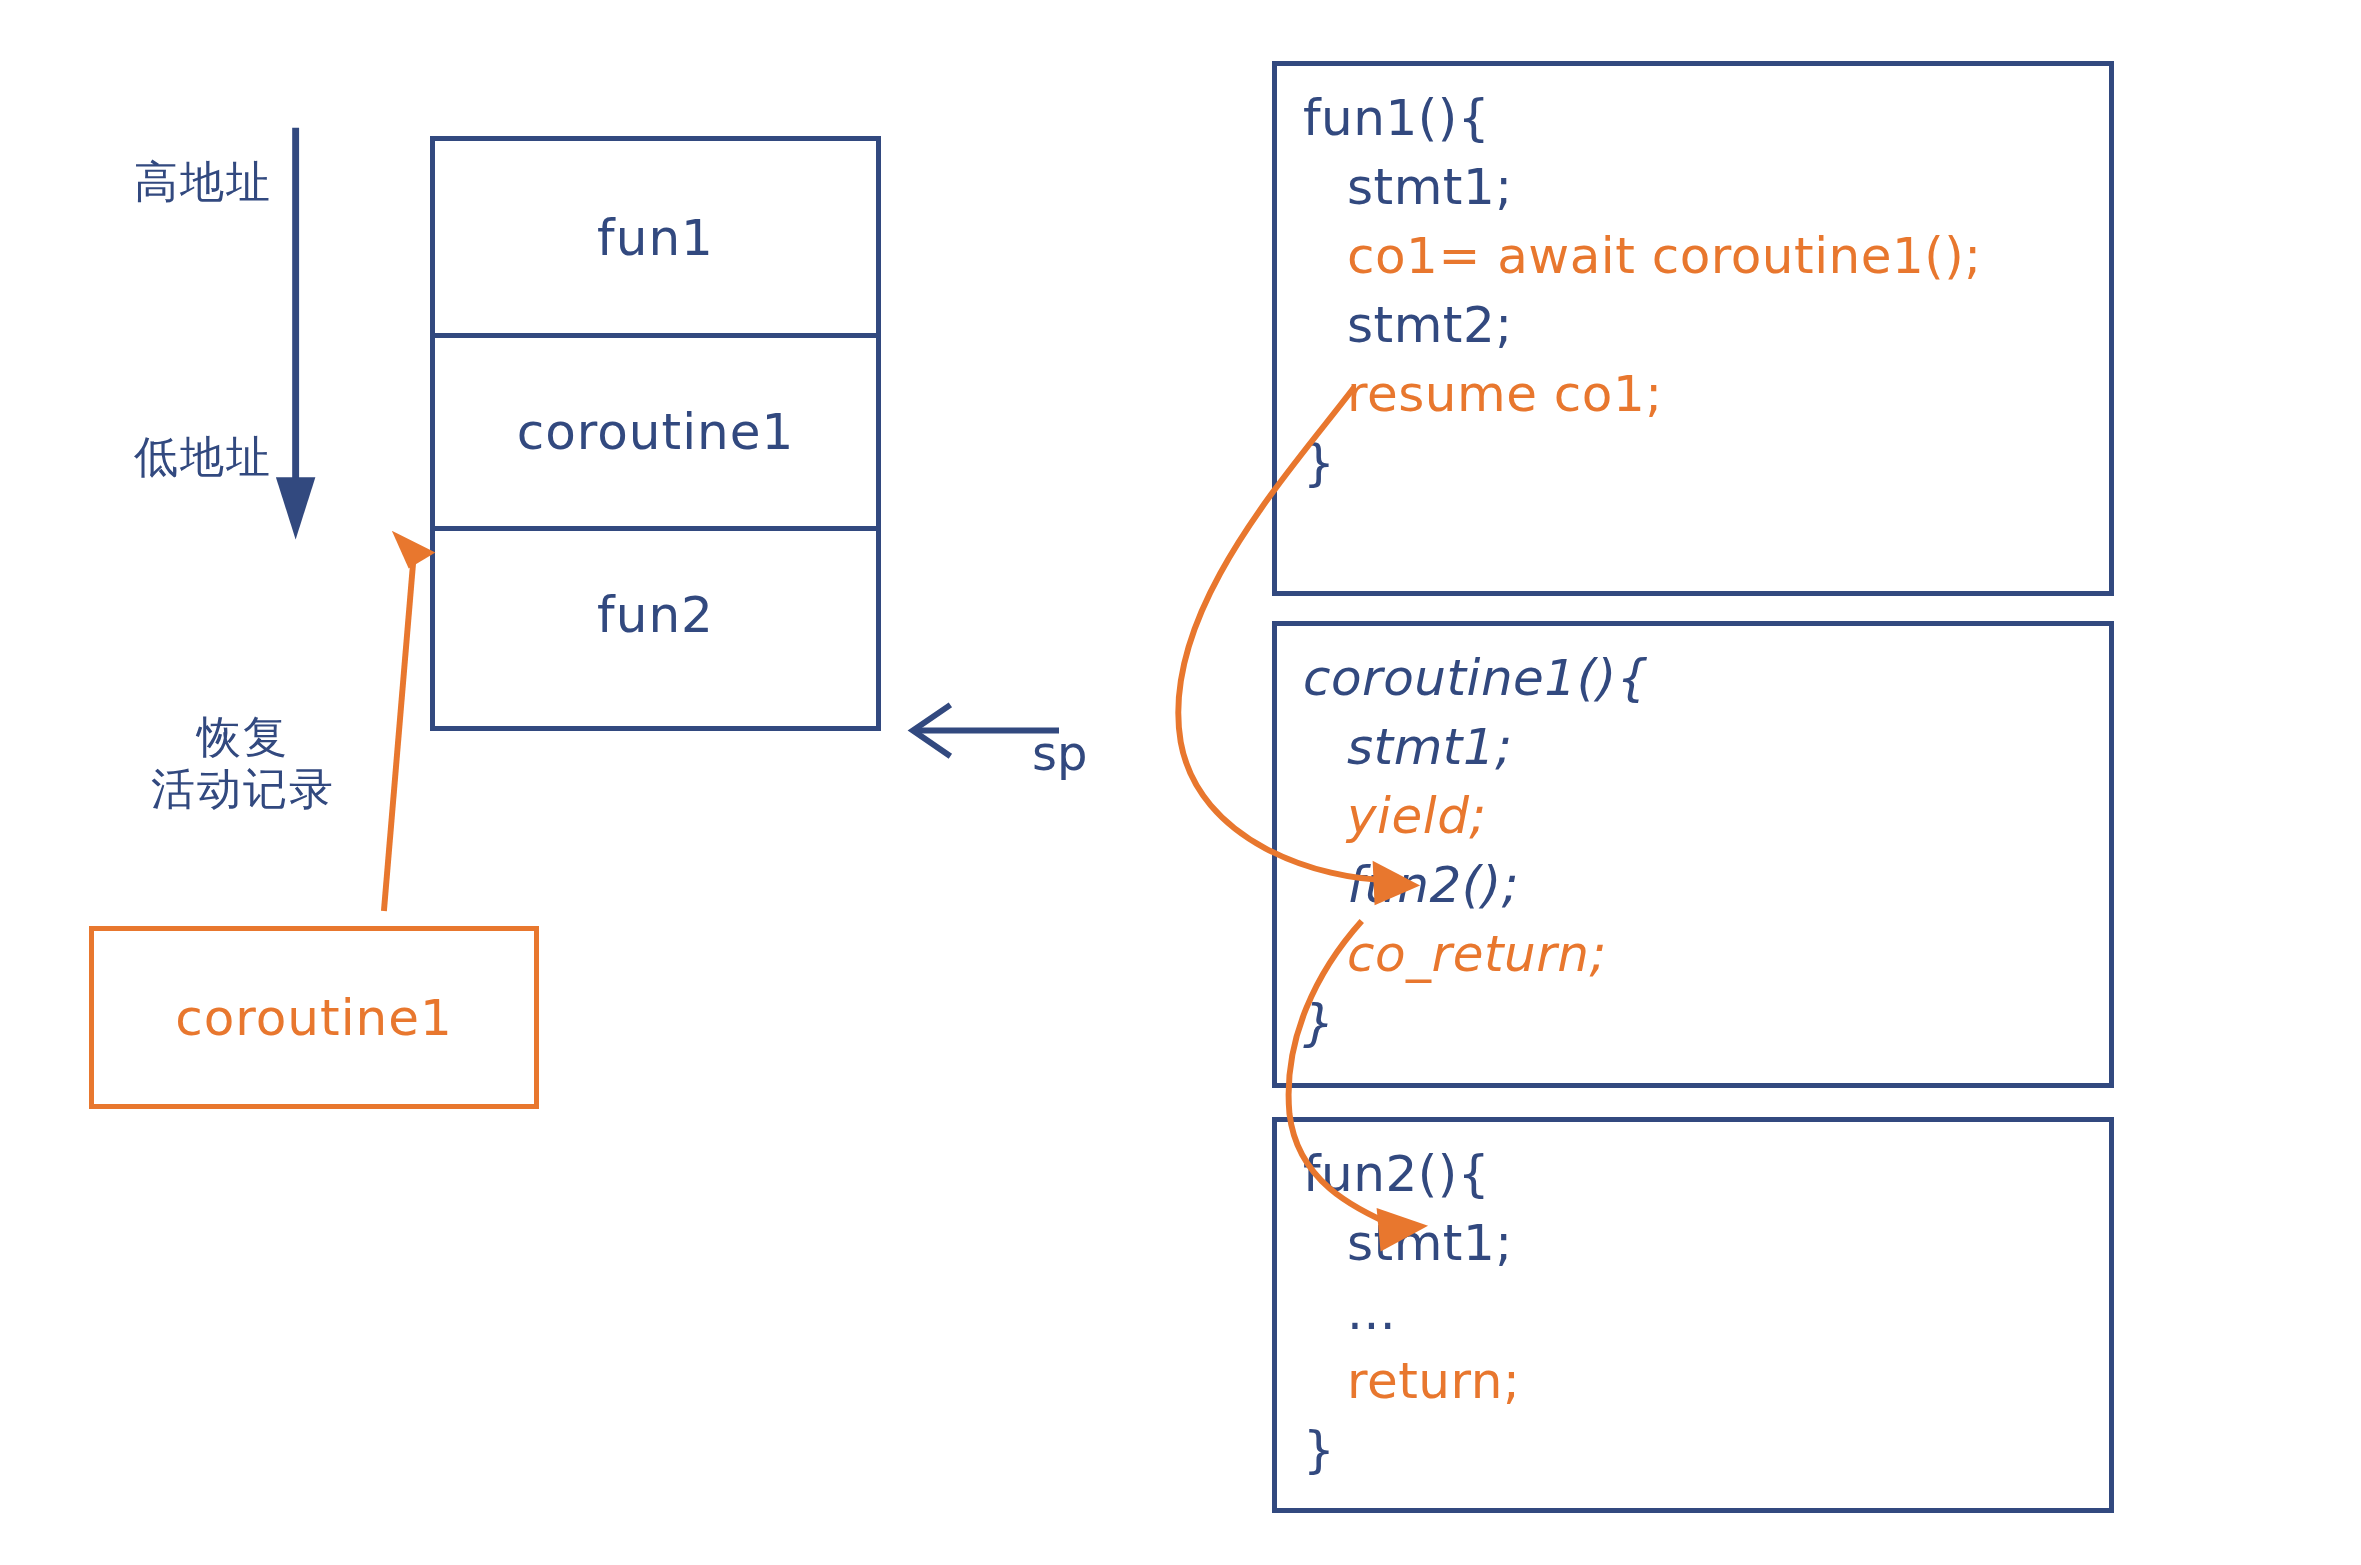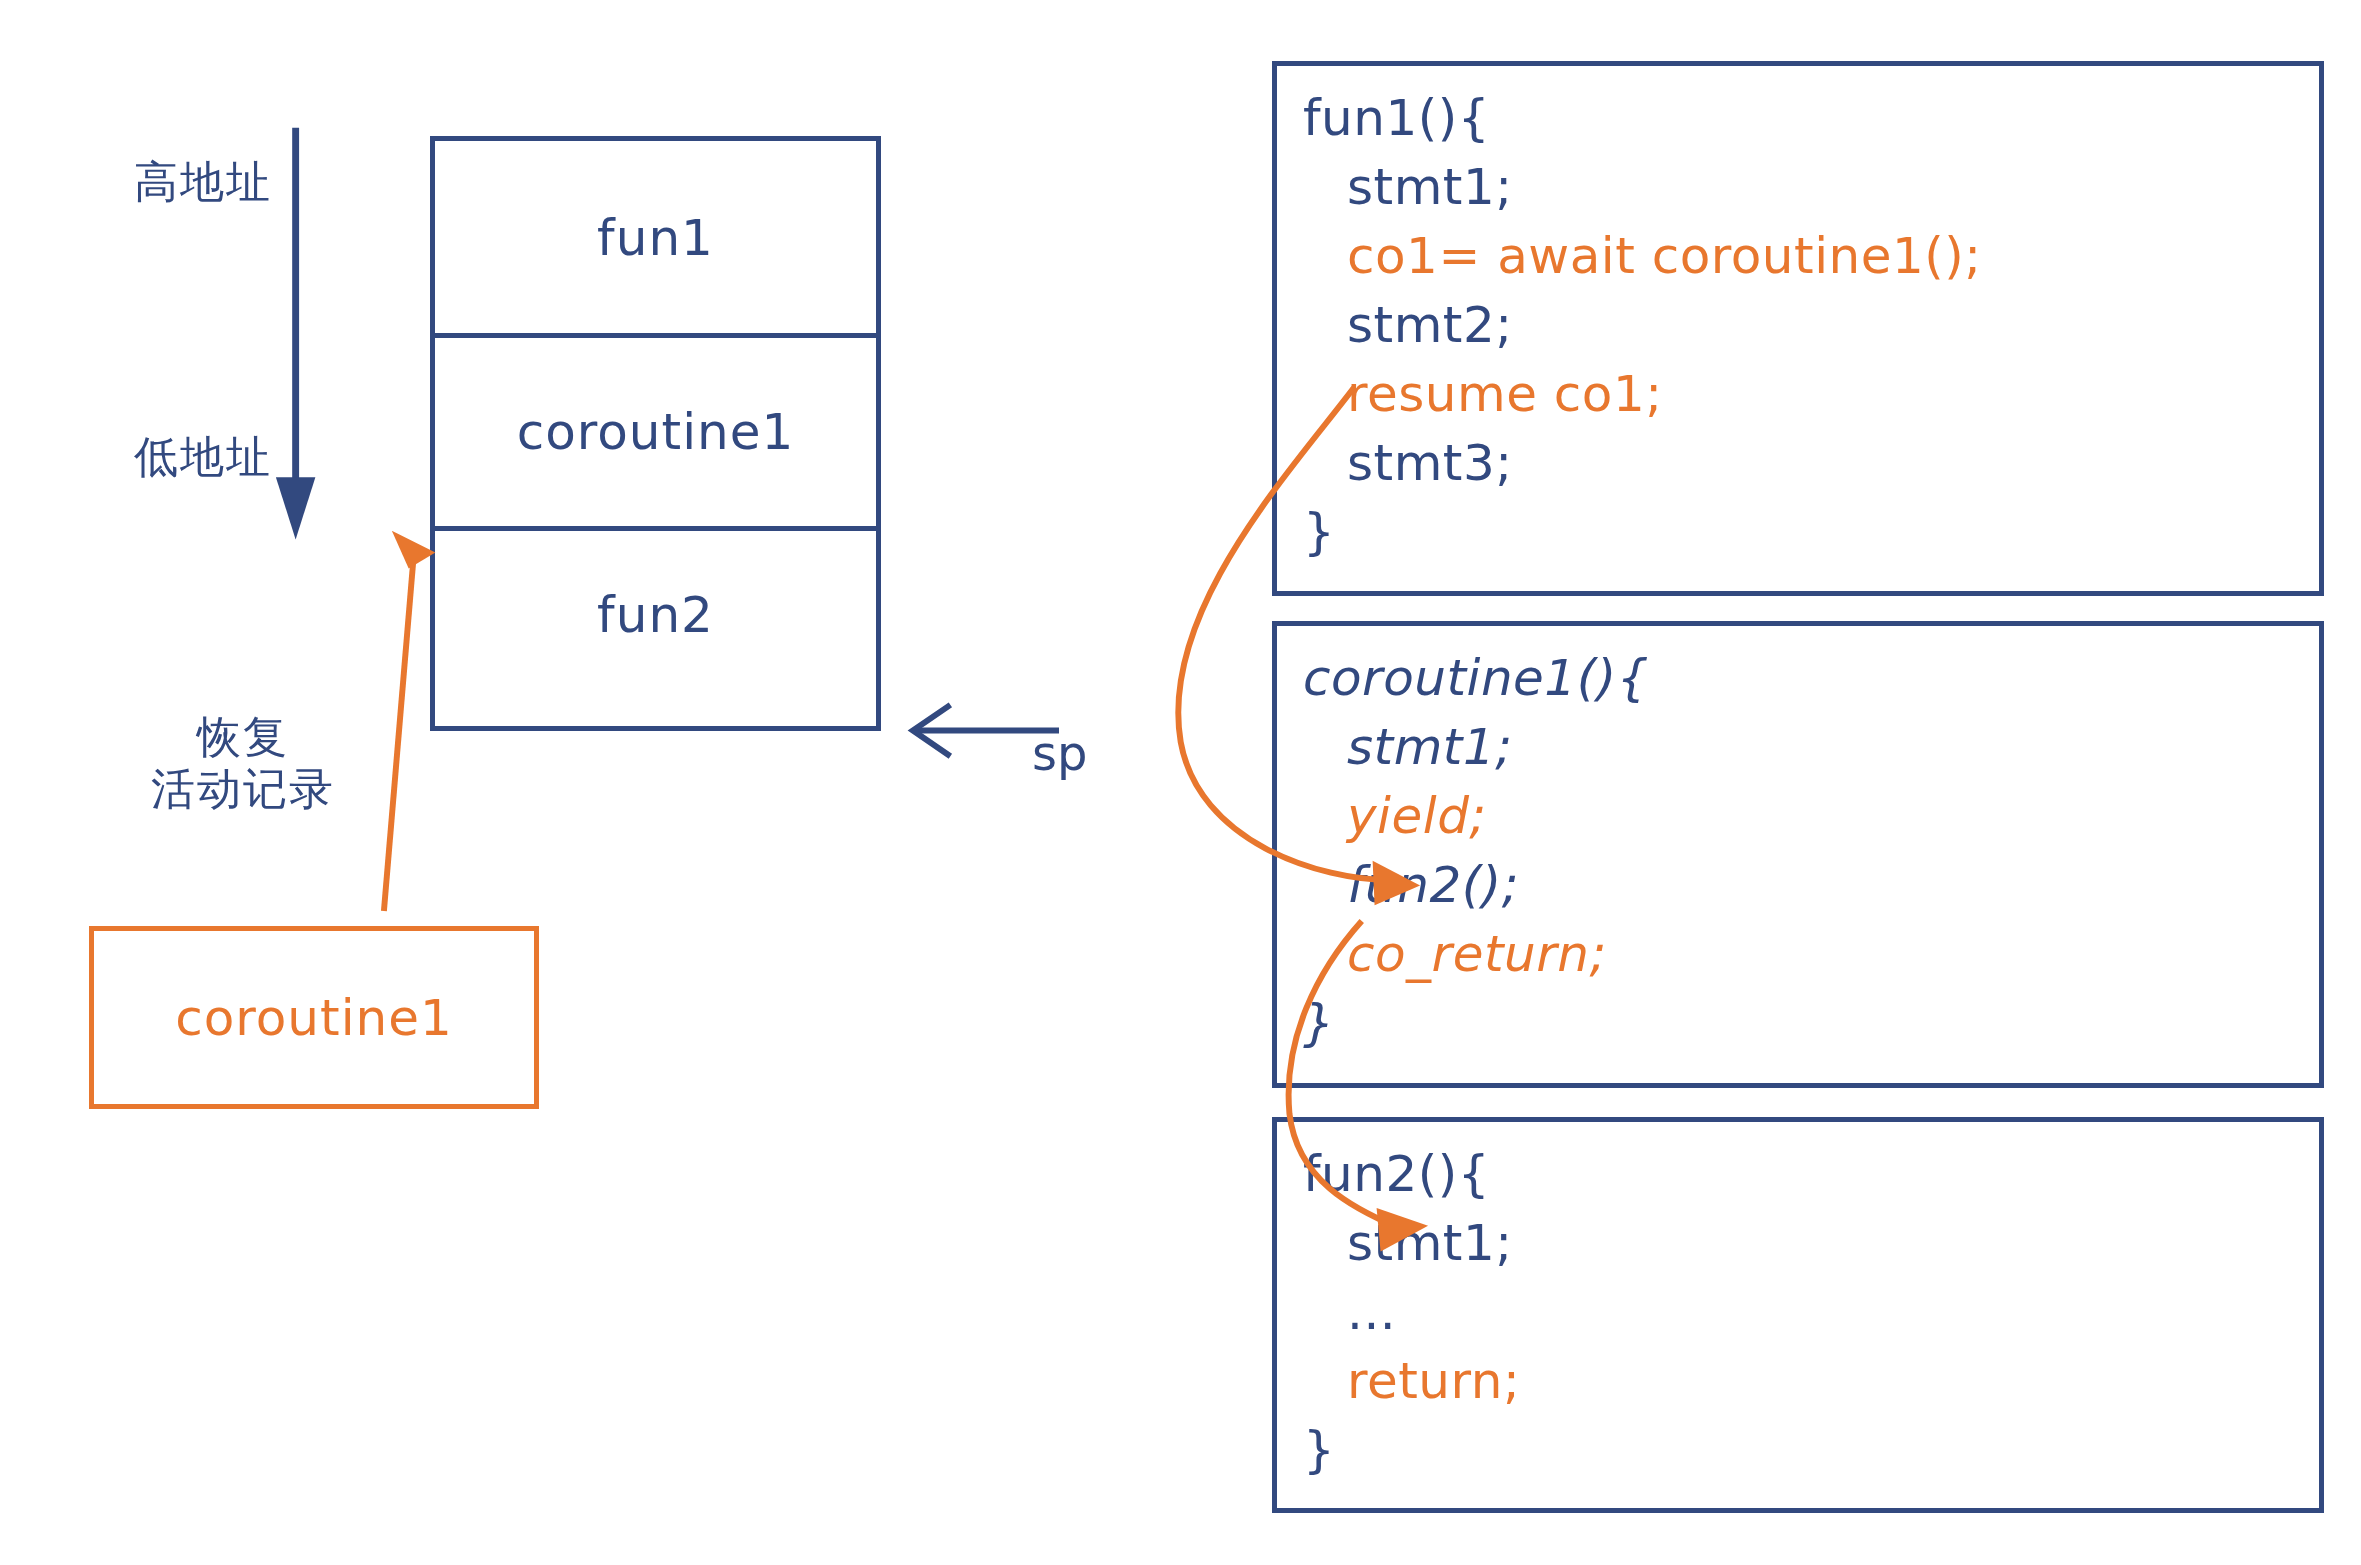--- a/index.html
+++ b/index.html
@@ -98,21 +98,21 @@
     color: #E8772E;
     font-size: 50px;
     letter-spacing: 1px;
     font-family: "DejaVu Sans", sans-serif;
   }
 
   
   .code-box {
     position: absolute;
     left: 1272px;
-    width: 1052px;
+    width: 842px;
     border: 5px solid #32497F;
     box-sizing: border-box;
     padding: 18px 16px 14px 26px;
   }
   #code-box-fun1      { top: 61px;   height: 535px; }
   #code-box-coroutine1{ top: 621px;  height: 467px; font-style: italic; }
   #code-box-fun2      { top: 1117px; height: 396px; }
 
   .code-line {
     color: #32497F;
@@ -174,21 +174,20 @@
   <div class="co-box">
     <span class="co-label">coroutine1</span>
   </div>
 
   <div class="code-box" id="code-box-fun1">
     <div class="code-line">fun1(){</div>
     <div class="code-line ind">stmt1;</div>
     <div class="code-line ind orange">co1= await coroutine1();</div>
     <div class="code-line ind">stmt2;</div>
     <div class="code-line ind orange">resume co1;</div>
-    <div class="code-line ind">stmt3;</div>
     <div class="code-line">}</div>
   </div>
 
   <div class="code-box" id="code-box-coroutine1">
     <div class="code-line">coroutine1(){</div>
     <div class="code-line ind">stmt1;</div>
     <div class="code-line ind orange">yield;</div>
     <div class="code-line ind">fun2();</div>
     <div class="code-line ind orange">co_return;</div>
     <div class="code-line">}</div>

